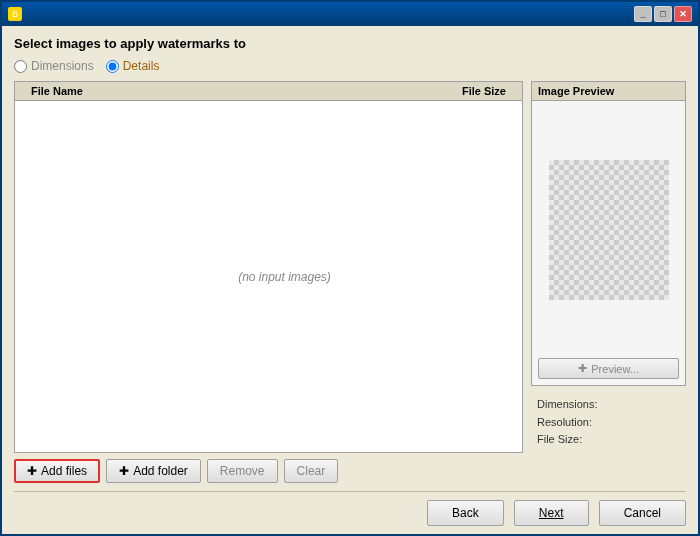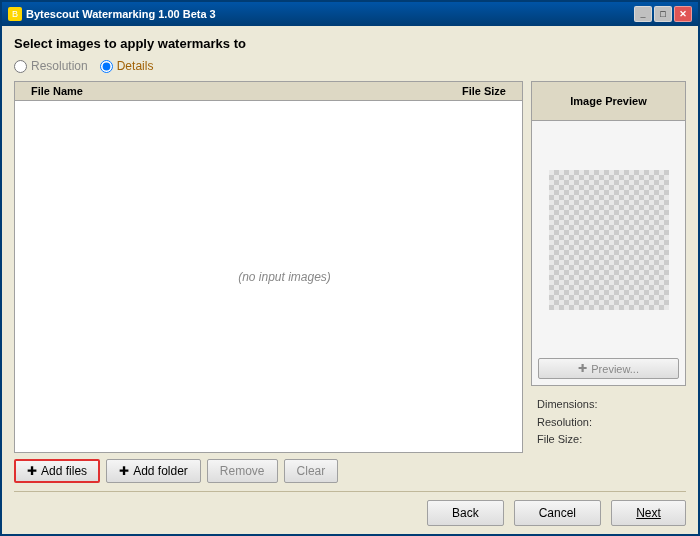--- a/index.html
+++ b/index.html
@@ -180,24 +180,23 @@
       background: #f5f5f5;
       flex: 1;
       min-height: 200px;
       display: flex;
       flex-direction: column;
     }
 
     .preview-header {
       background: #ddd8c4;
       border-bottom: 1px solid #a0a0a0;
-      padding: 13px 6px;
-      font-size: 11px;
-      font-weight: bold;
-      text-align: center;
+      padding: 3px 6px;
+      font-size: 11px;
+      font-weight: bold;
       color: #000;
     }
 
     .preview-image-area {
       flex: 1;
       display: flex;
       align-items: center;
       justify-content: center;
       padding: 6px;
     }
@@ -295,36 +294,35 @@
 </head>
 <body>
 
 <div class="window">
 
   <div class="title-bar">
     <div class="title-bar-left">
       <div class="title-bar-icon">
         <span>B</span>
       </div>
-      <span class="title-bar-text">Bytescout Watermarking 1.00 Beta 3</span>
     </div>
     <div class="title-bar-controls">
       <button class="title-btn">_</button>
       <button class="title-btn">□</button>
       <button class="title-btn close">✕</button>
     </div>
   </div>
 
   <div class="content">
     <div class="page-title">Select images to apply watermarks to</div>
 
     <div class="radio-row">
       <label class="radio-option">
         <input type="radio" name="view" style="">
-        <span class="radio-label">Resolution</span>
+        <span class="radio-label">Dimensions</span>
       </label>
       <label class="radio-option">
         <input type="radio" name="view" checked="" style="">
         <span class="radio-label active">Details</span>
       </label>
     </div>
 
     <div class="main-area">
 
       <div class="file-list-container">
@@ -370,21 +368,21 @@
       </button>
       <button class="btn" disabled="">
         <span>Clear</span>
       </button>
     </div>
 
     <div class="bottom-row">
       <button class="btn-nav">
         <span>Back</span>
       </button>
+      <button class="btn-nav next">
+        <span>Next</span>
+      </button>
       <button class="btn-nav">
         <span>Cancel</span>
       </button>
-      <button class="btn-nav next">
-        <span>Next</span>
-      </button>
     </div>
   </div>
 </div>
 
 </body></html>

